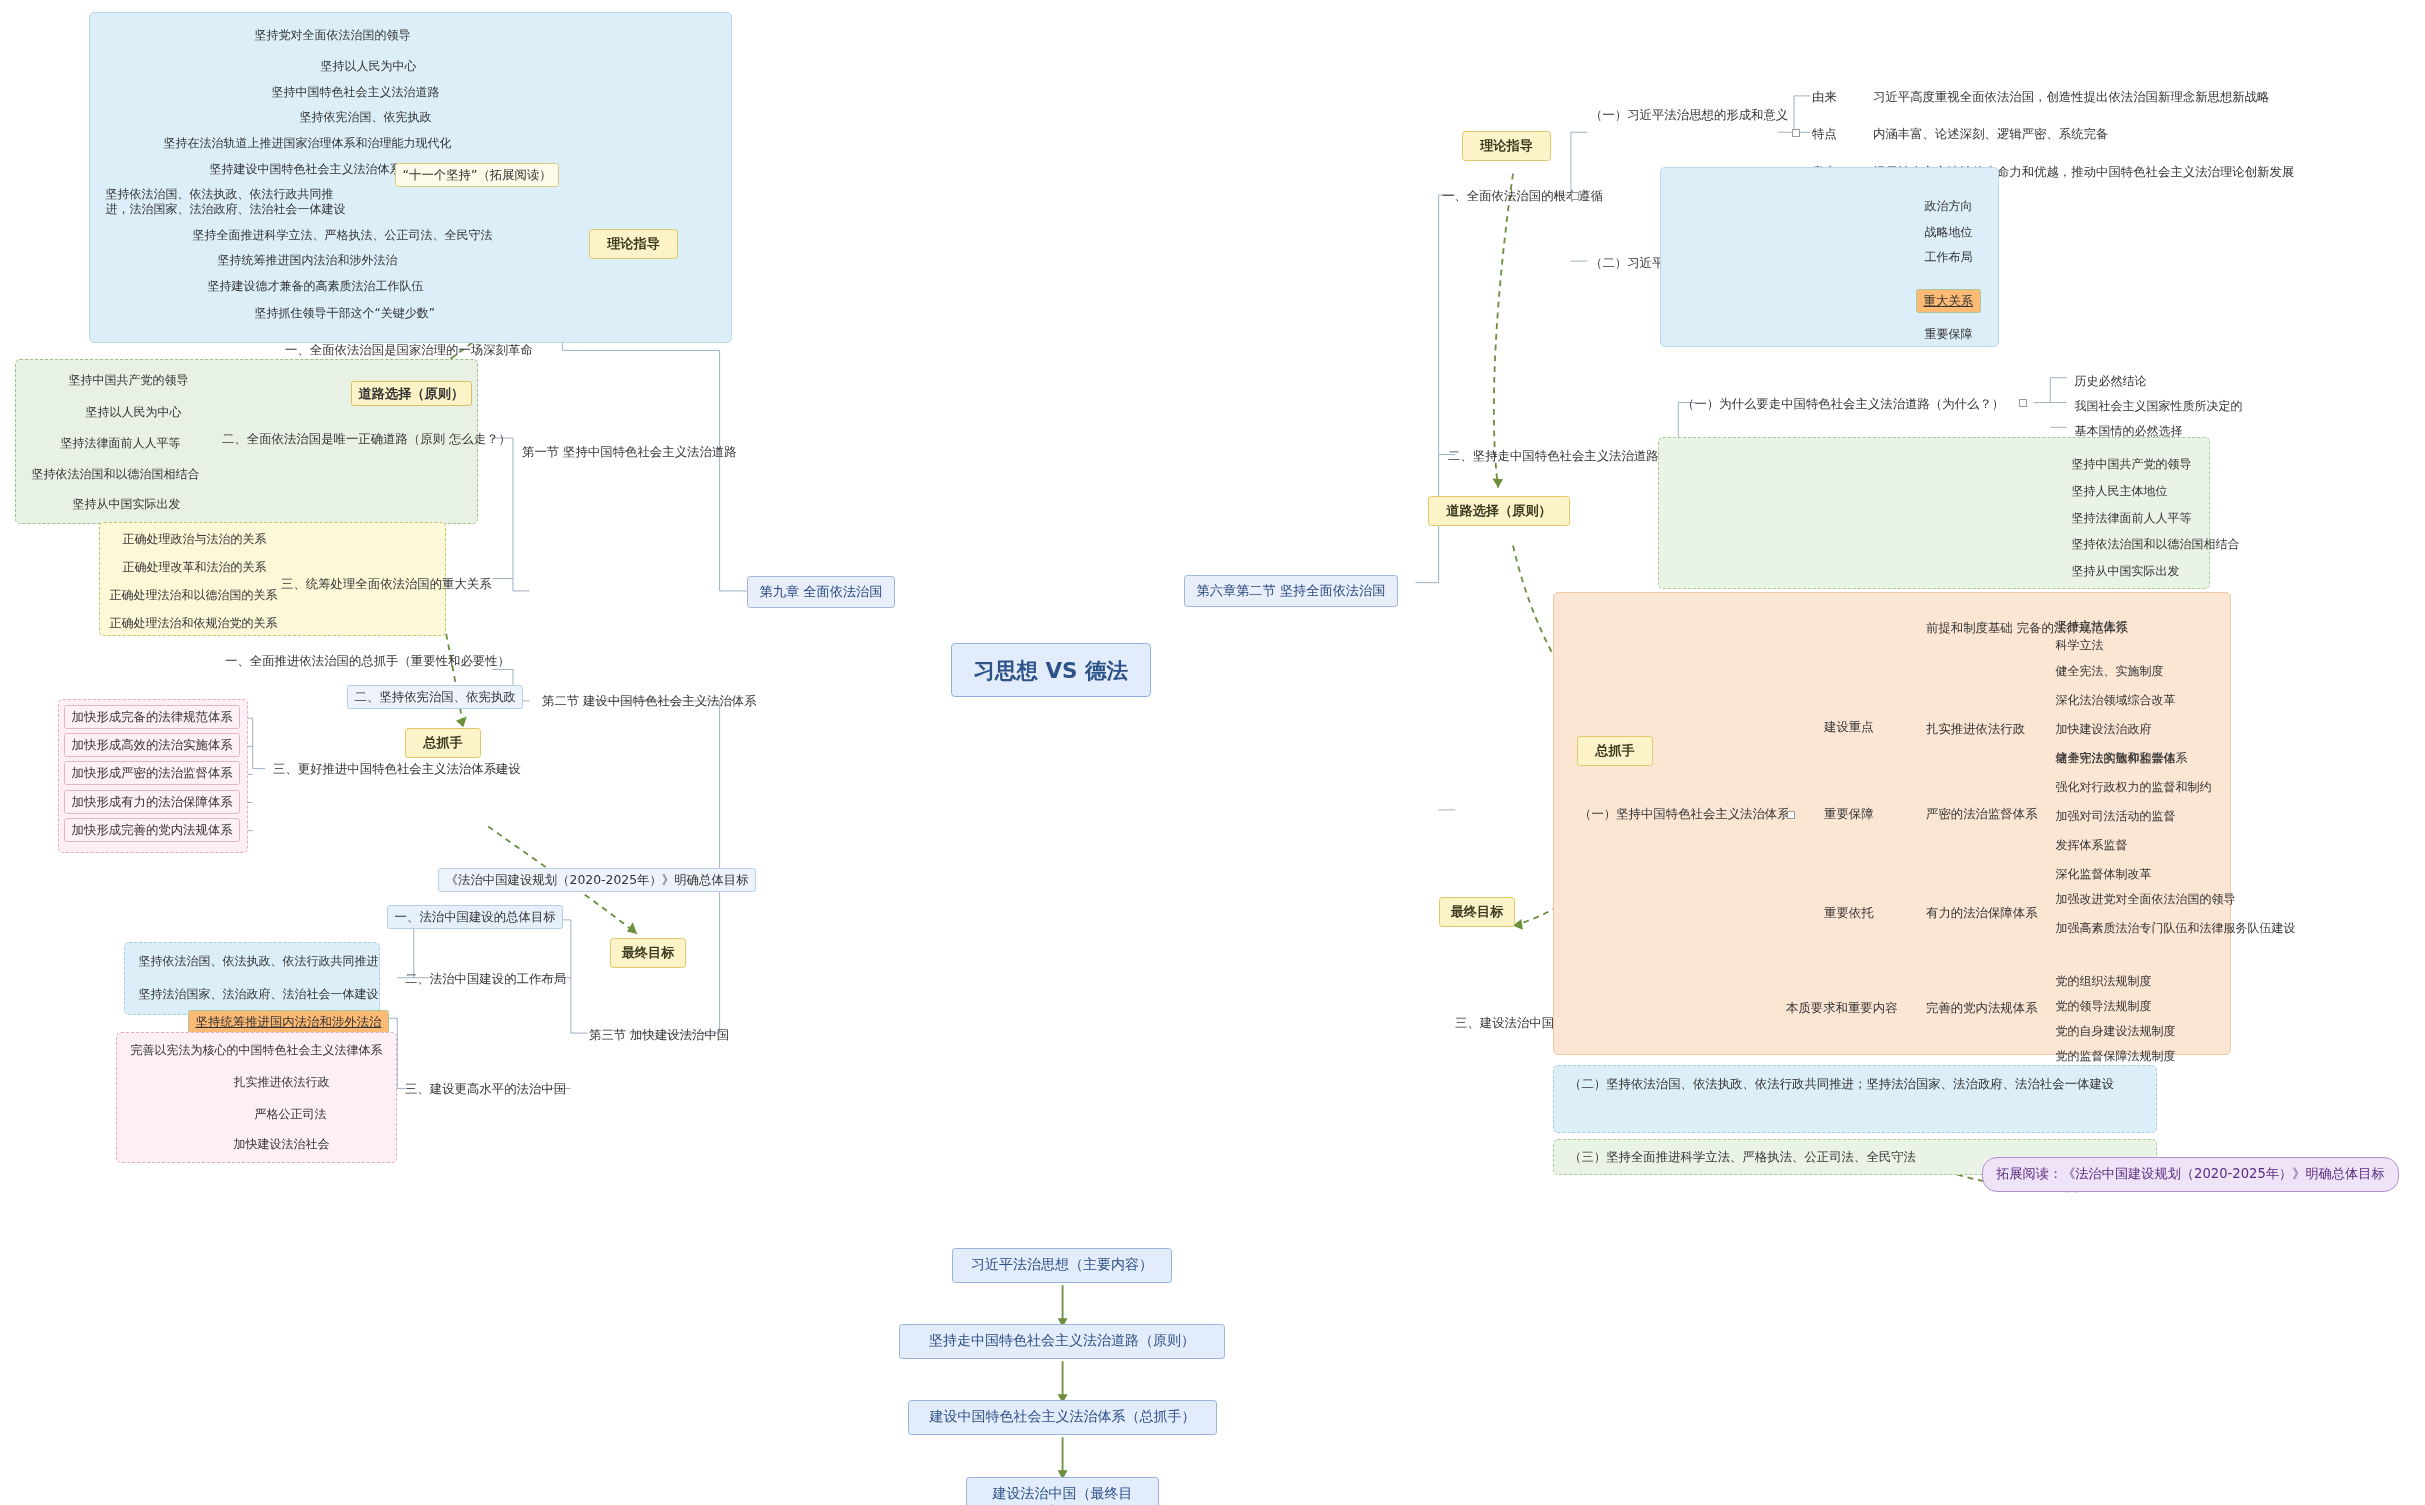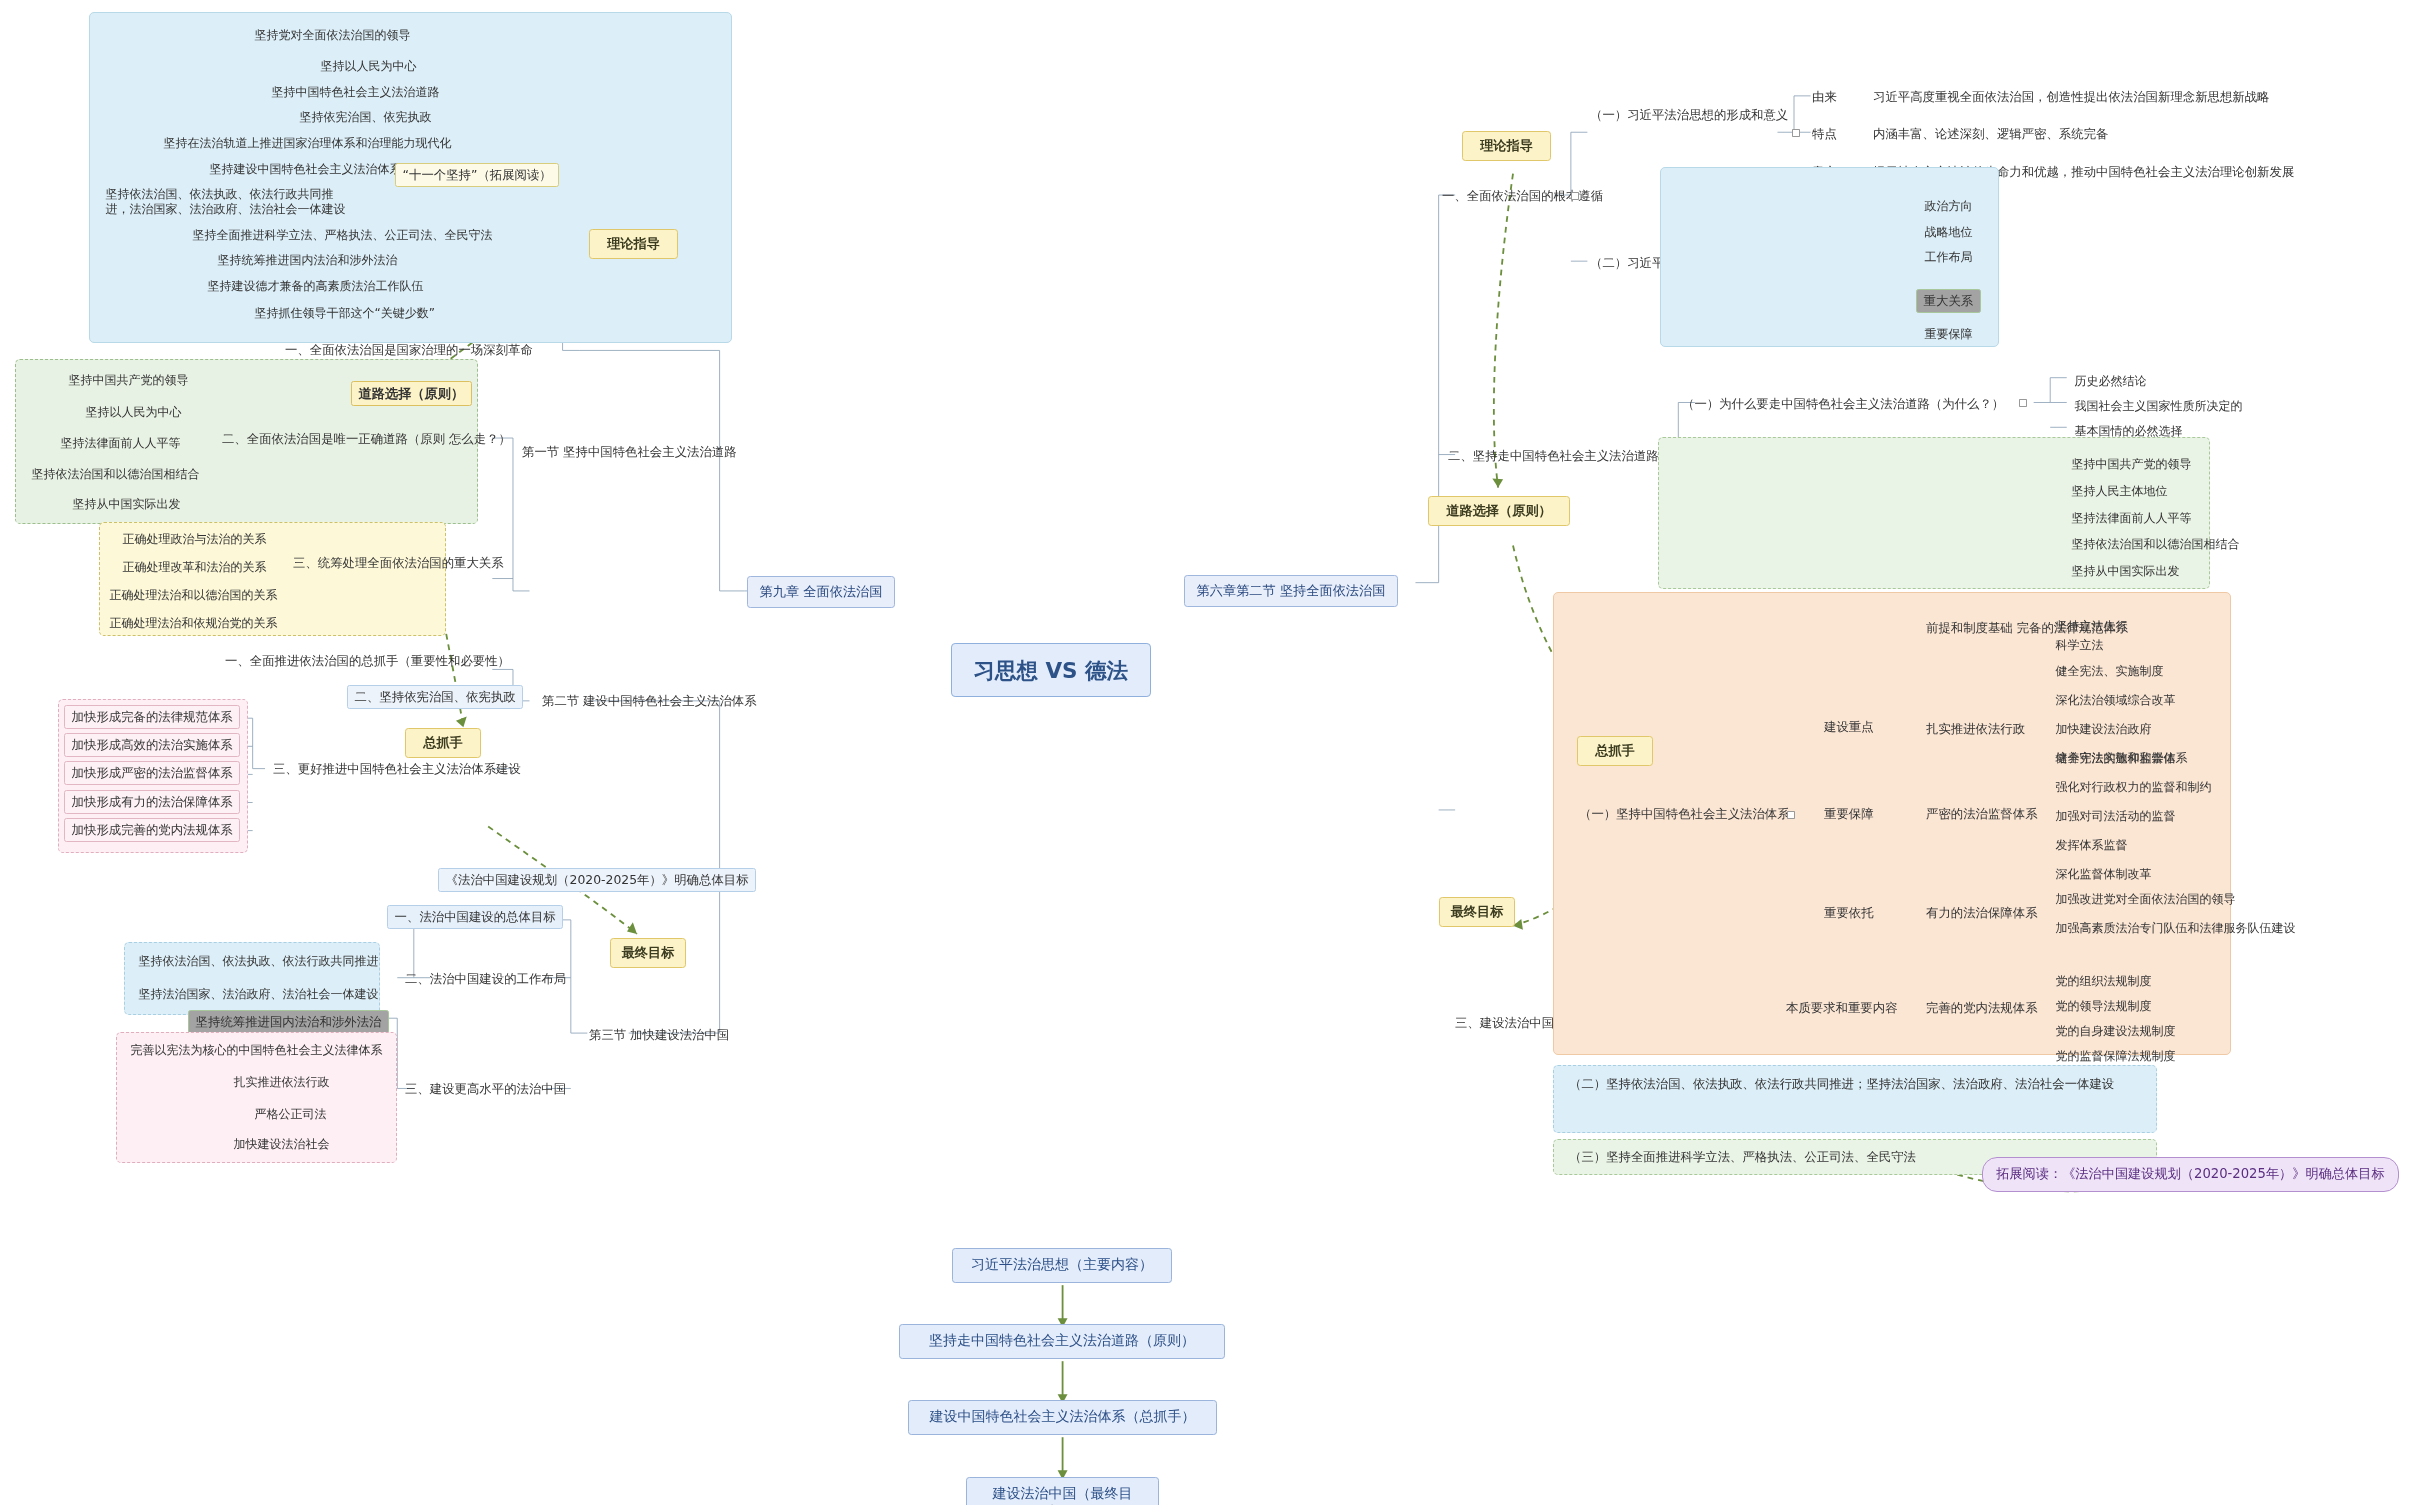--- a/index.html
+++ b/index.html
@@ -52,21 +52,21 @@
     position:absolute;box-sizing:border-box;
     background:#efe3f7;border:0.8px solid #b48fd0;border-radius:15px;
     font-size:13.2px;color:#5a2d80;padding:7.4px 13.2px;text-align:center;
   }
   .plain{position:absolute;font-size:12.4px;color:#333;white-space:nowrap;}
   .bordered{
     position:absolute;box-sizing:border-box;font-size:12.4px;color:#333;
     padding:2.5px 6.6px;border-radius:2.5px;white-space:nowrap;
   }
   .bd-yellow{border:0.8px solid #d8cc7d;background:#fdfae8;}
-  .bd-green{border:0.8px solid #a8c79a;background:#a3a3a3;}
+  .bd-green{border:0.8px solid #a8c79a;background:#fdba74;text-decoration:underline;}
   .bd-pink{border:0.8px solid #e3b6c4;background:#fdf1f5;}
   .bd-lblue{border:0.8px solid #b5cfe8;background:#ecf3fb;}
   svg.wires{position:absolute;left:0;top:0;width:2426px;height:1505px;pointer-events:none;}
   .dotsq{position:absolute;width:5.8px;height:5.8px;border:0.8px solid #999;background:#fff;border-radius:0.8px;}
 </style>
 </head>
 <body>
 
 <svg class="wires" viewBox="0 0 2934 1821" width="2426" height="1505">
 
@@ -259,21 +259,21 @@
 
 <div class="bordered bd-yellow" style="left:351px;top:381px;font-weight:bold;font-size:13.2px;background:#fdf3c8;border-color:#dcbf5e;">道路选择（原则）</div>
 <div class="plain" style="left:222px;top:431px;">二、全面依法治国是唯一正确道路（原则 怎么走？）</div>
 <div class="plain" style="left:522px;top:444px;">第一节 坚持中国特色社会主义法治道路</div>
 
 <div class="region r-yellow" style="left:99px;top:522px;width:347px;height:114px;"></div>
 <div class="node leaf" style="left:116px;top:529px;">正确处理政治与法治的关系</div>
 <div class="node leaf" style="left:116px;top:557px;">正确处理改革和法治的关系</div>
 <div class="node leaf" style="left:103px;top:585px;">正确处理法治和以德治国的关系</div>
 <div class="node leaf" style="left:103px;top:613px;">正确处理法治和依规治党的关系</div>
-<div class="plain" style="left:281px;top:555px;margin-left:12px;">三、统筹处理全面依法治国的重大关系</div>
+<div class="plain" style="left:281px;top:576px;">三、统筹处理全面依法治国的重大关系</div>
 
 <div class="plain" style="left:225px;top:653px;">一、全面推进依法治国的总抓手（重要性和必要性）</div>
 <div class="bordered bd-lblue" style="left:347px;top:685px;">二、坚持依宪治国、依宪执政</div>
 <div class="plain" style="left:542px;top:693px;">第二节 建设中国特色社会主义法治体系</div>
 
 <div class="region r-pink" style="left:58px;top:699px;width:190px;height:154px;"></div>
 <div class="bordered bd-pink" style="left:64px;top:705px;">加快形成完备的法律规范体系</div>
 <div class="bordered bd-pink" style="left:64px;top:733px;">加快形成高效的法治实施体系</div>
 <div class="bordered bd-pink" style="left:64px;top:761px;">加快形成严密的法治监督体系</div>
 <div class="bordered bd-pink" style="left:64px;top:790px;">加快形成有力的法治保障体系</div>

